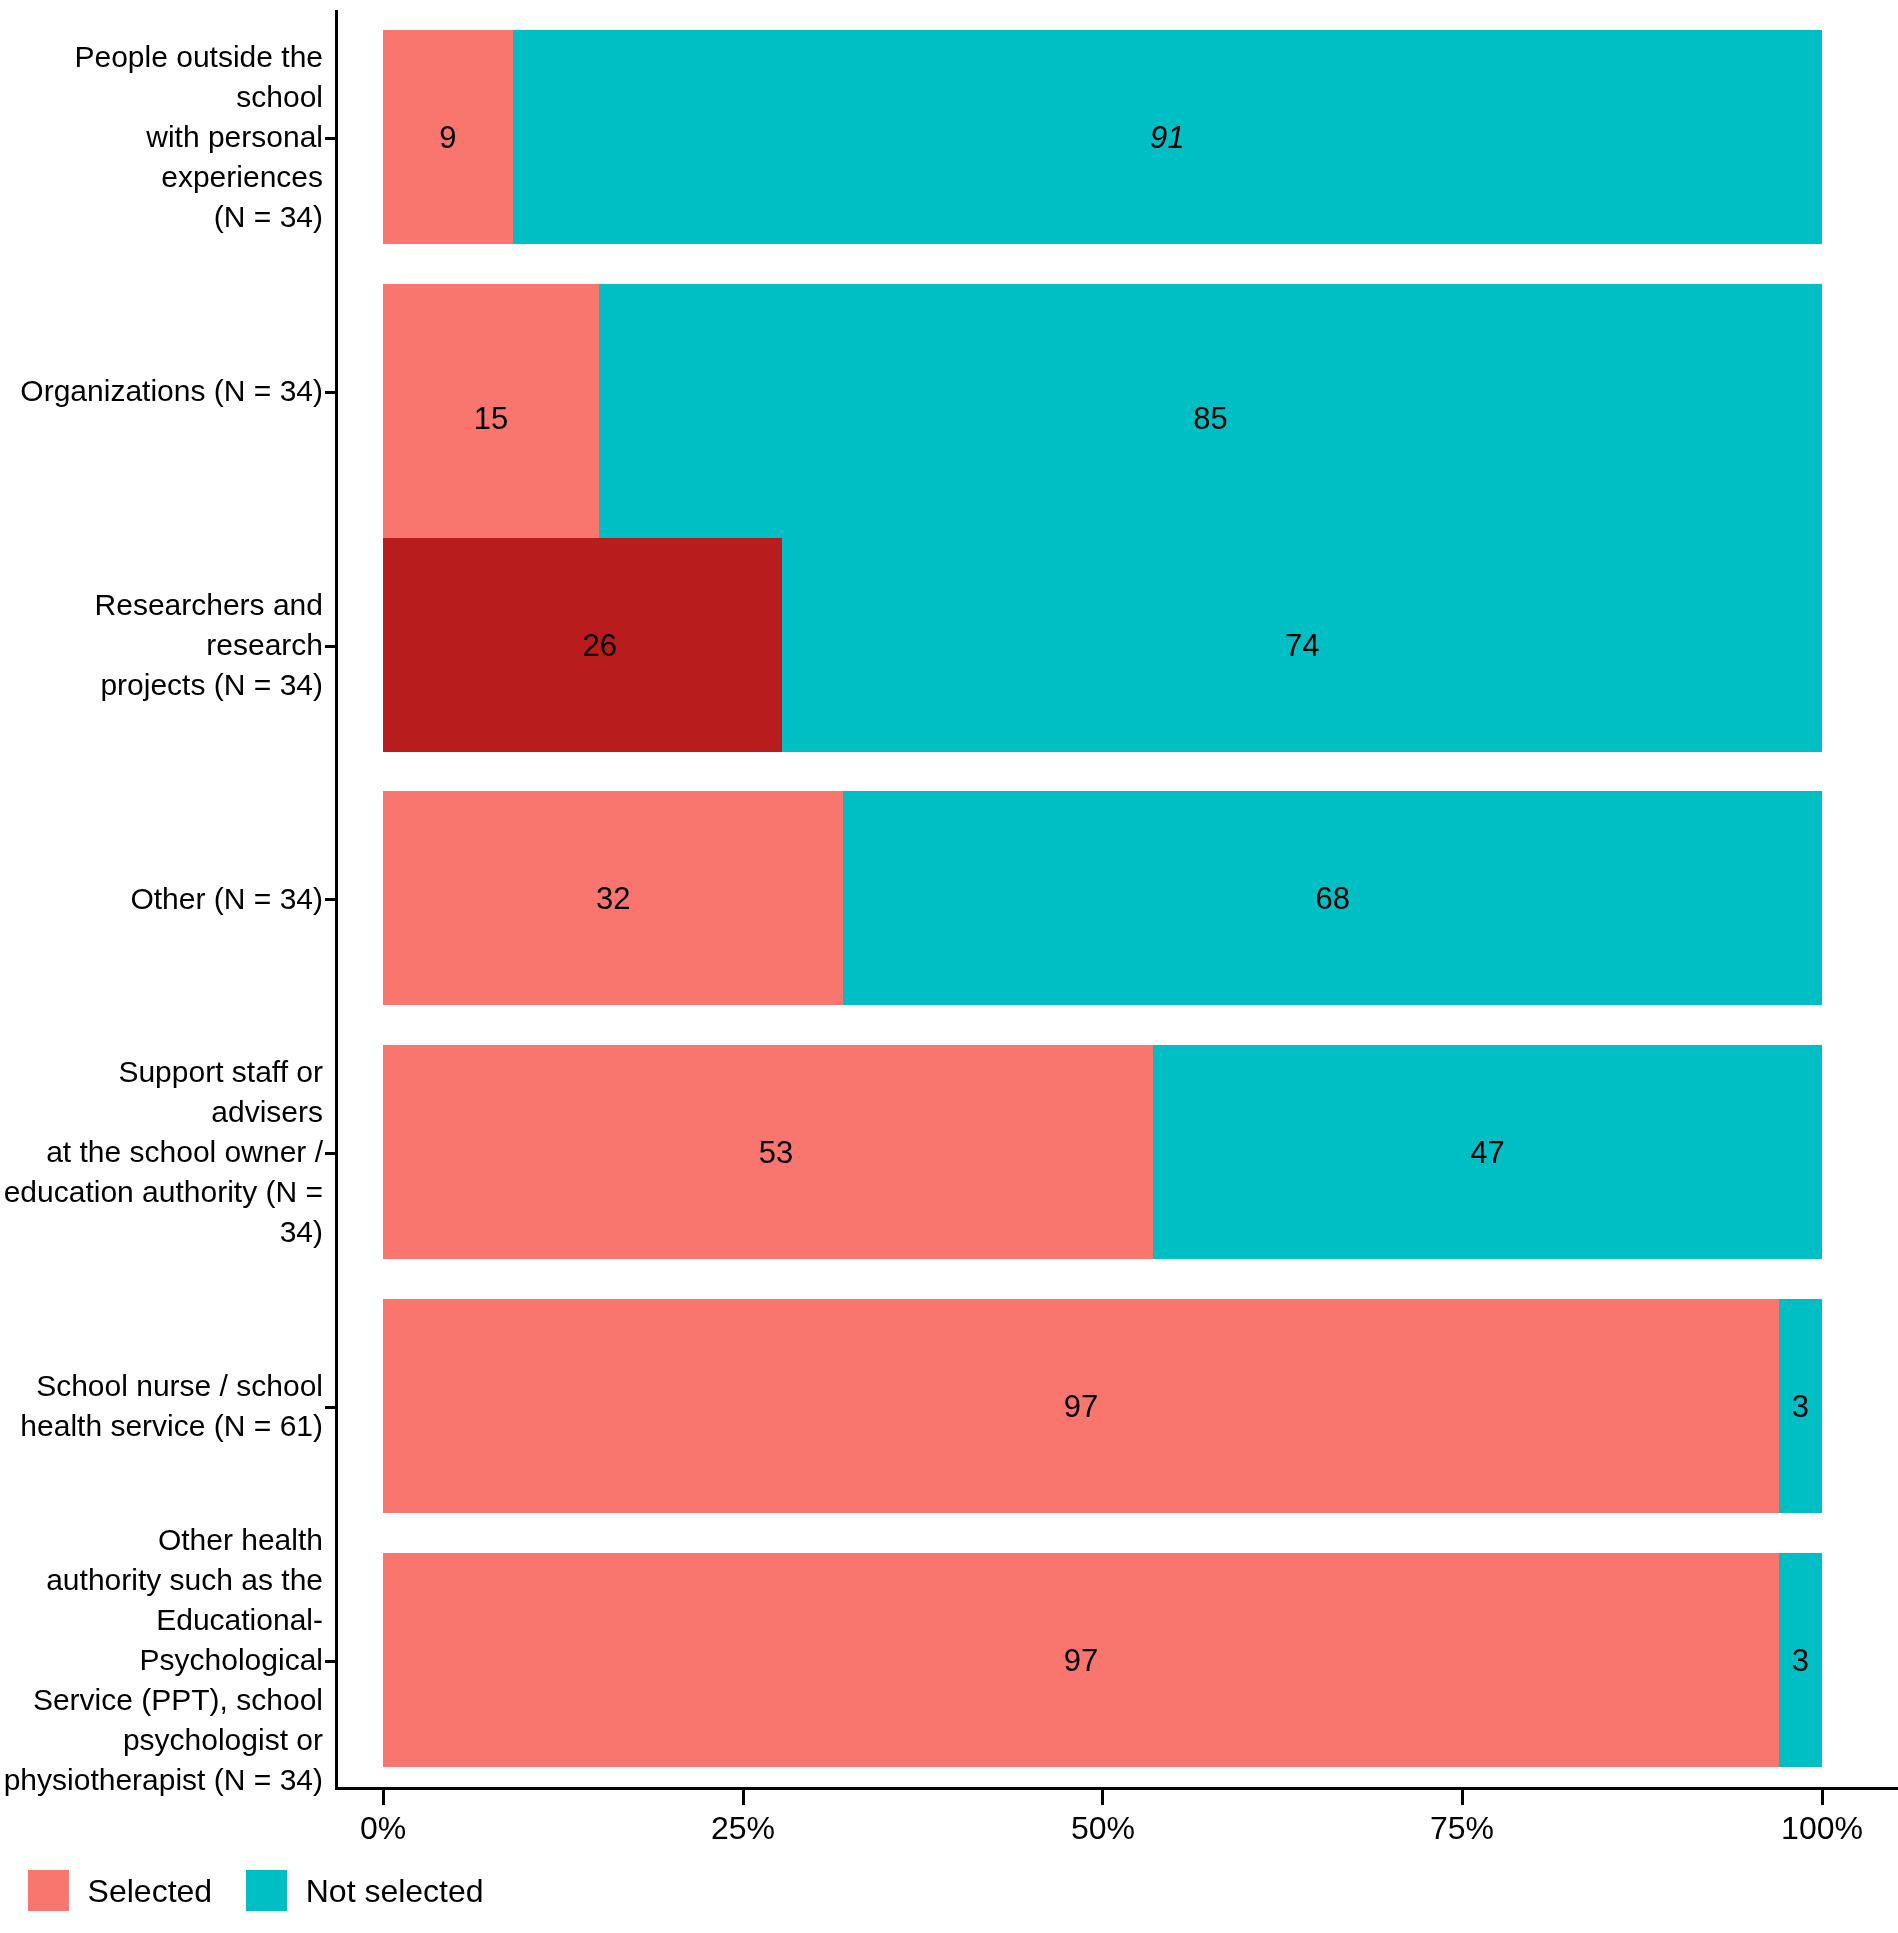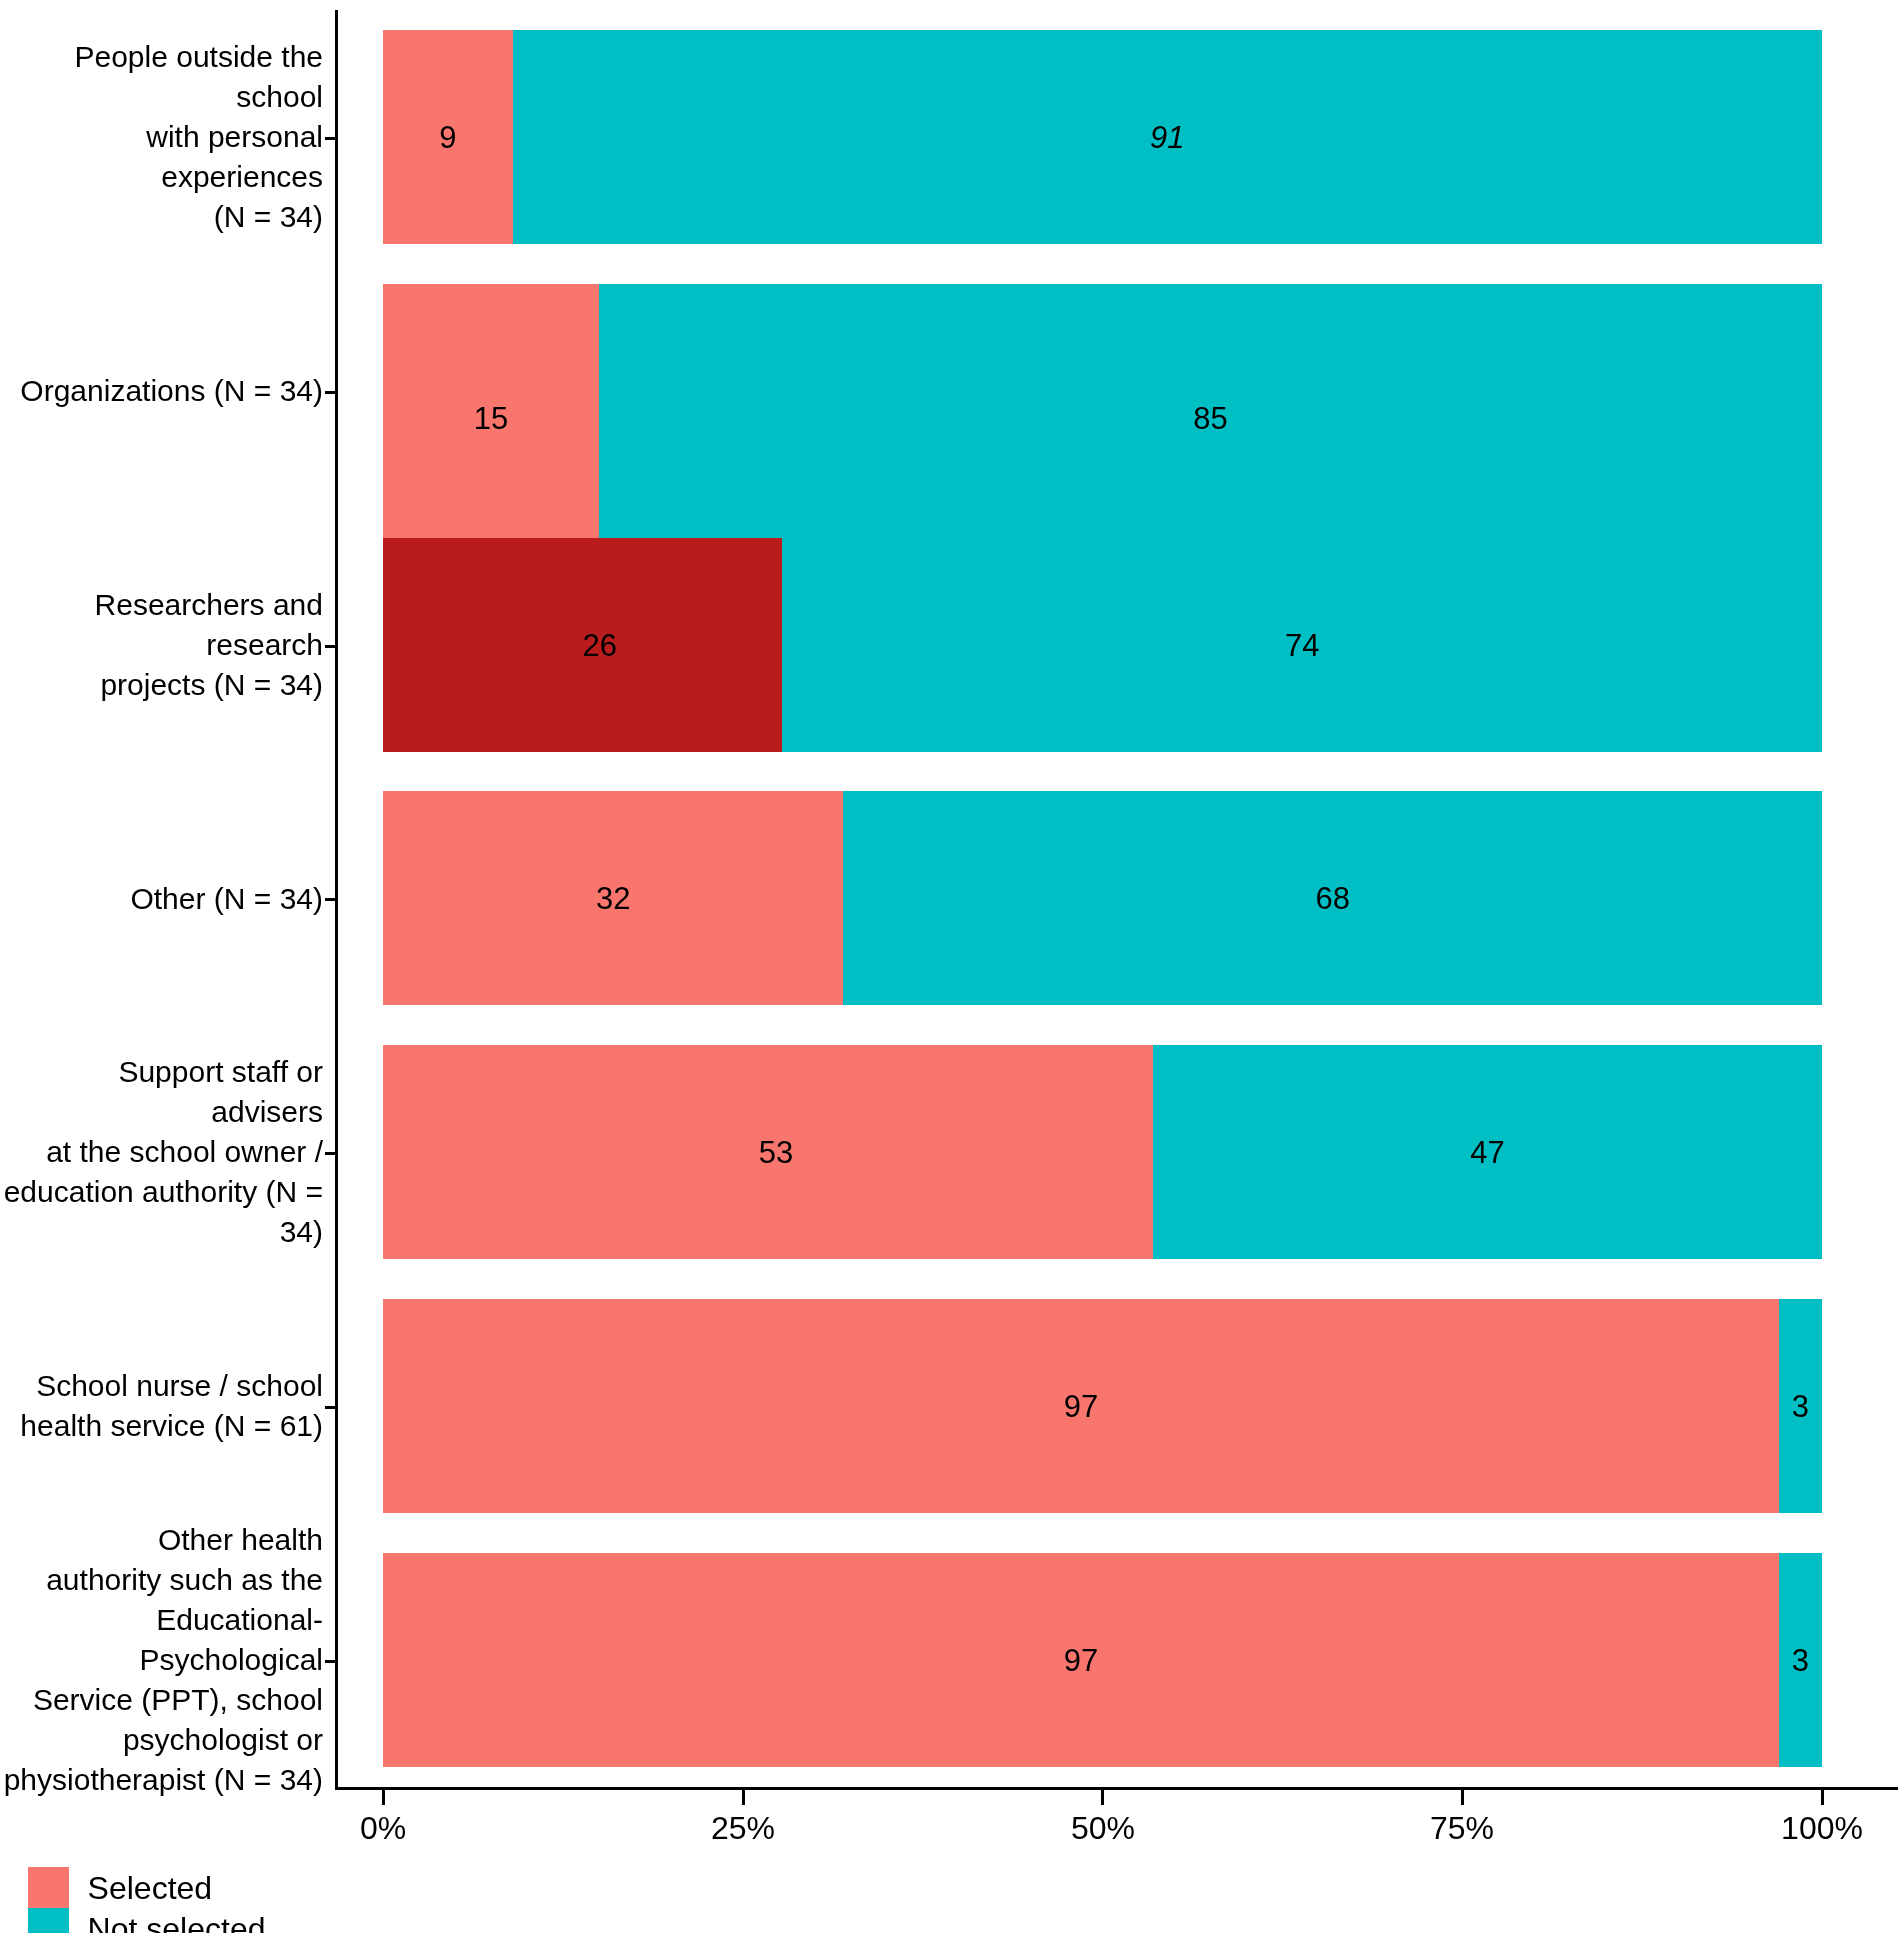--- a/index.html
+++ b/index.html
@@ -119,22 +119,22 @@
     transform: translateX(-50%);
     white-space: nowrap;
   }
 
   
   #legend {
     position: absolute;
     left: 28px;
     top: 1867px;
     display: flex;
+    align-items: center;
     height: 47px;
-    flex-direction: column;
   }
   .legend-item {
     display: flex;
     align-items: center;
     margin-right: 34px;
   }
   .legend-key {
     width: 41px;
     height: 41px;
     flex: 0 0 auto;

